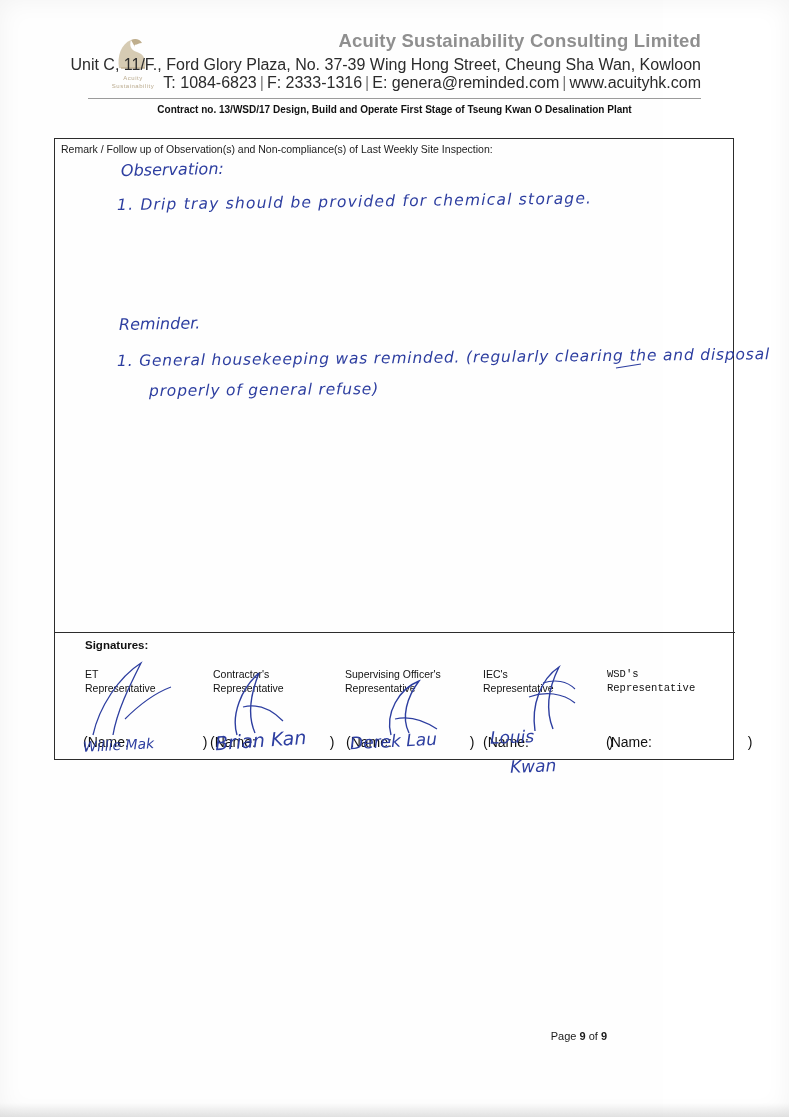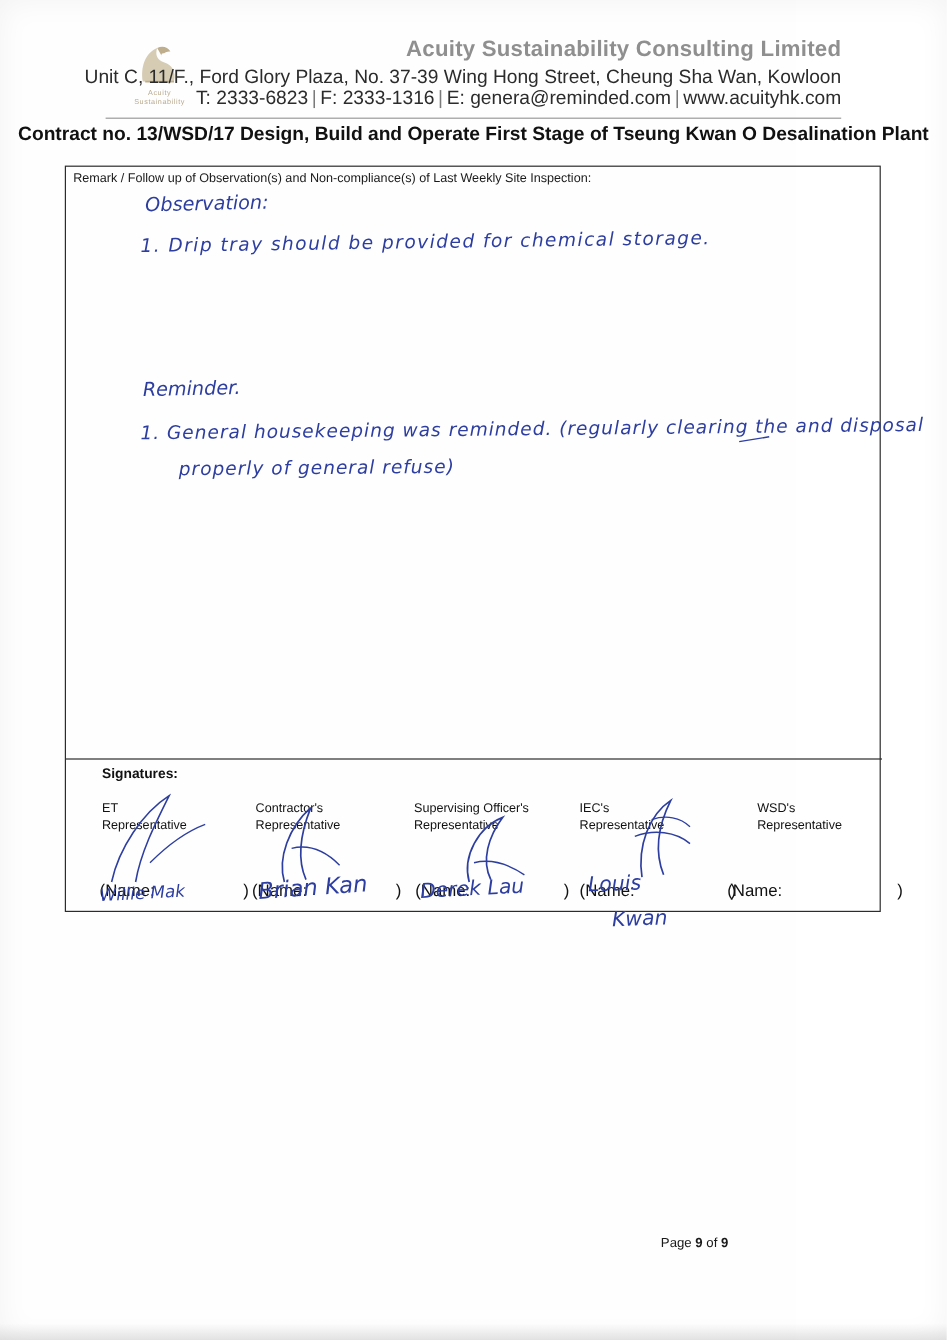--- a/index.html
+++ b/index.html
@@ -67,21 +67,21 @@
   .addr-line.l1 { top: 28px; }
   .addr-line.l2 { top: 46px; }
   .addr-line .sep { color: #7a7a7a; padding: 0 3px; }
 
   
   .contract-title {
     position: absolute;
     left: 0; top: 104px;
     width: 789px;
     text-align: center;
-    font-size: 16px;
+    font-size: 10px;
     font-weight: bold;
     color: #111;
   }
   .rule {
     position: absolute;
     left: 88px; top: 98px;
     width: 613px;
     height: 0;
     border-top: 1px solid #9b9b9b;
   }
@@ -227,21 +227,21 @@
         <span>Acuity</span><br>
         <span>Sustainability</span>
       </div>
     </div>
 
     <div class="company-name">Acuity Sustainability Consulting Limited</div>
 
     <div class="addr-line l1">Unit C, 11/F., Ford Glory Plaza, No. 37-39 Wing Hong Street, Cheung Sha Wan, Kowloon</div>
 
     <div class="addr-line l2">
-      <span>T: 2333-6823</span><span class="sep">|</span><span>F: 2333-1316</span><span class="sep">|</span><span>E: genera@reminded.com</span><span class="sep">|</span><span>www.acuityhk.com</span>
+      <span>T: 1084-6823</span><span class="sep">|</span><span>F: 2333-1316</span><span class="sep">|</span><span>E: genera@reminded.com</span><span class="sep">|</span><span>www.acuityhk.com</span>
     </div>
   </div>
 
   <div class="rule"></div>
 
   <div class="contract-title">Contract no.  13/WSD/17 Design, Build and Operate First Stage of Tseung Kwan O Desalination Plant</div>
 
   <div class="form-box">
 
     <div class="remark-header">Remark / Follow up of Observation(s) and Non-compliance(s) of Last Weekly Site Inspection:</div>
@@ -269,21 +269,21 @@
       <span>Representative</span>
     </div>
     <div class="sig-col" style="left:290px;">
       <span>Supervising Officer's</span><br>
       <span>Representative</span>
     </div>
     <div class="sig-col" style="left:428px;">
       <span>IEC's</span><br>
       <span>Representative</span>
     </div>
-    <div class="sig-col" style="left:576px;">
+    <div class="sig-col" style="left:552px;font-family:Liberation Mono, monospace;">
       <span>WSD's</span><br>
       <span>Representative</span>
     </div>
 
     <div class="sig-name-row" style="left:28px;">
       <span>(Name:</span>
       <span style="display:inline-block;width:66px;"></span>
       <span>)</span>
     </div>
     <div class="sig-name-row" style="left:155px;">

